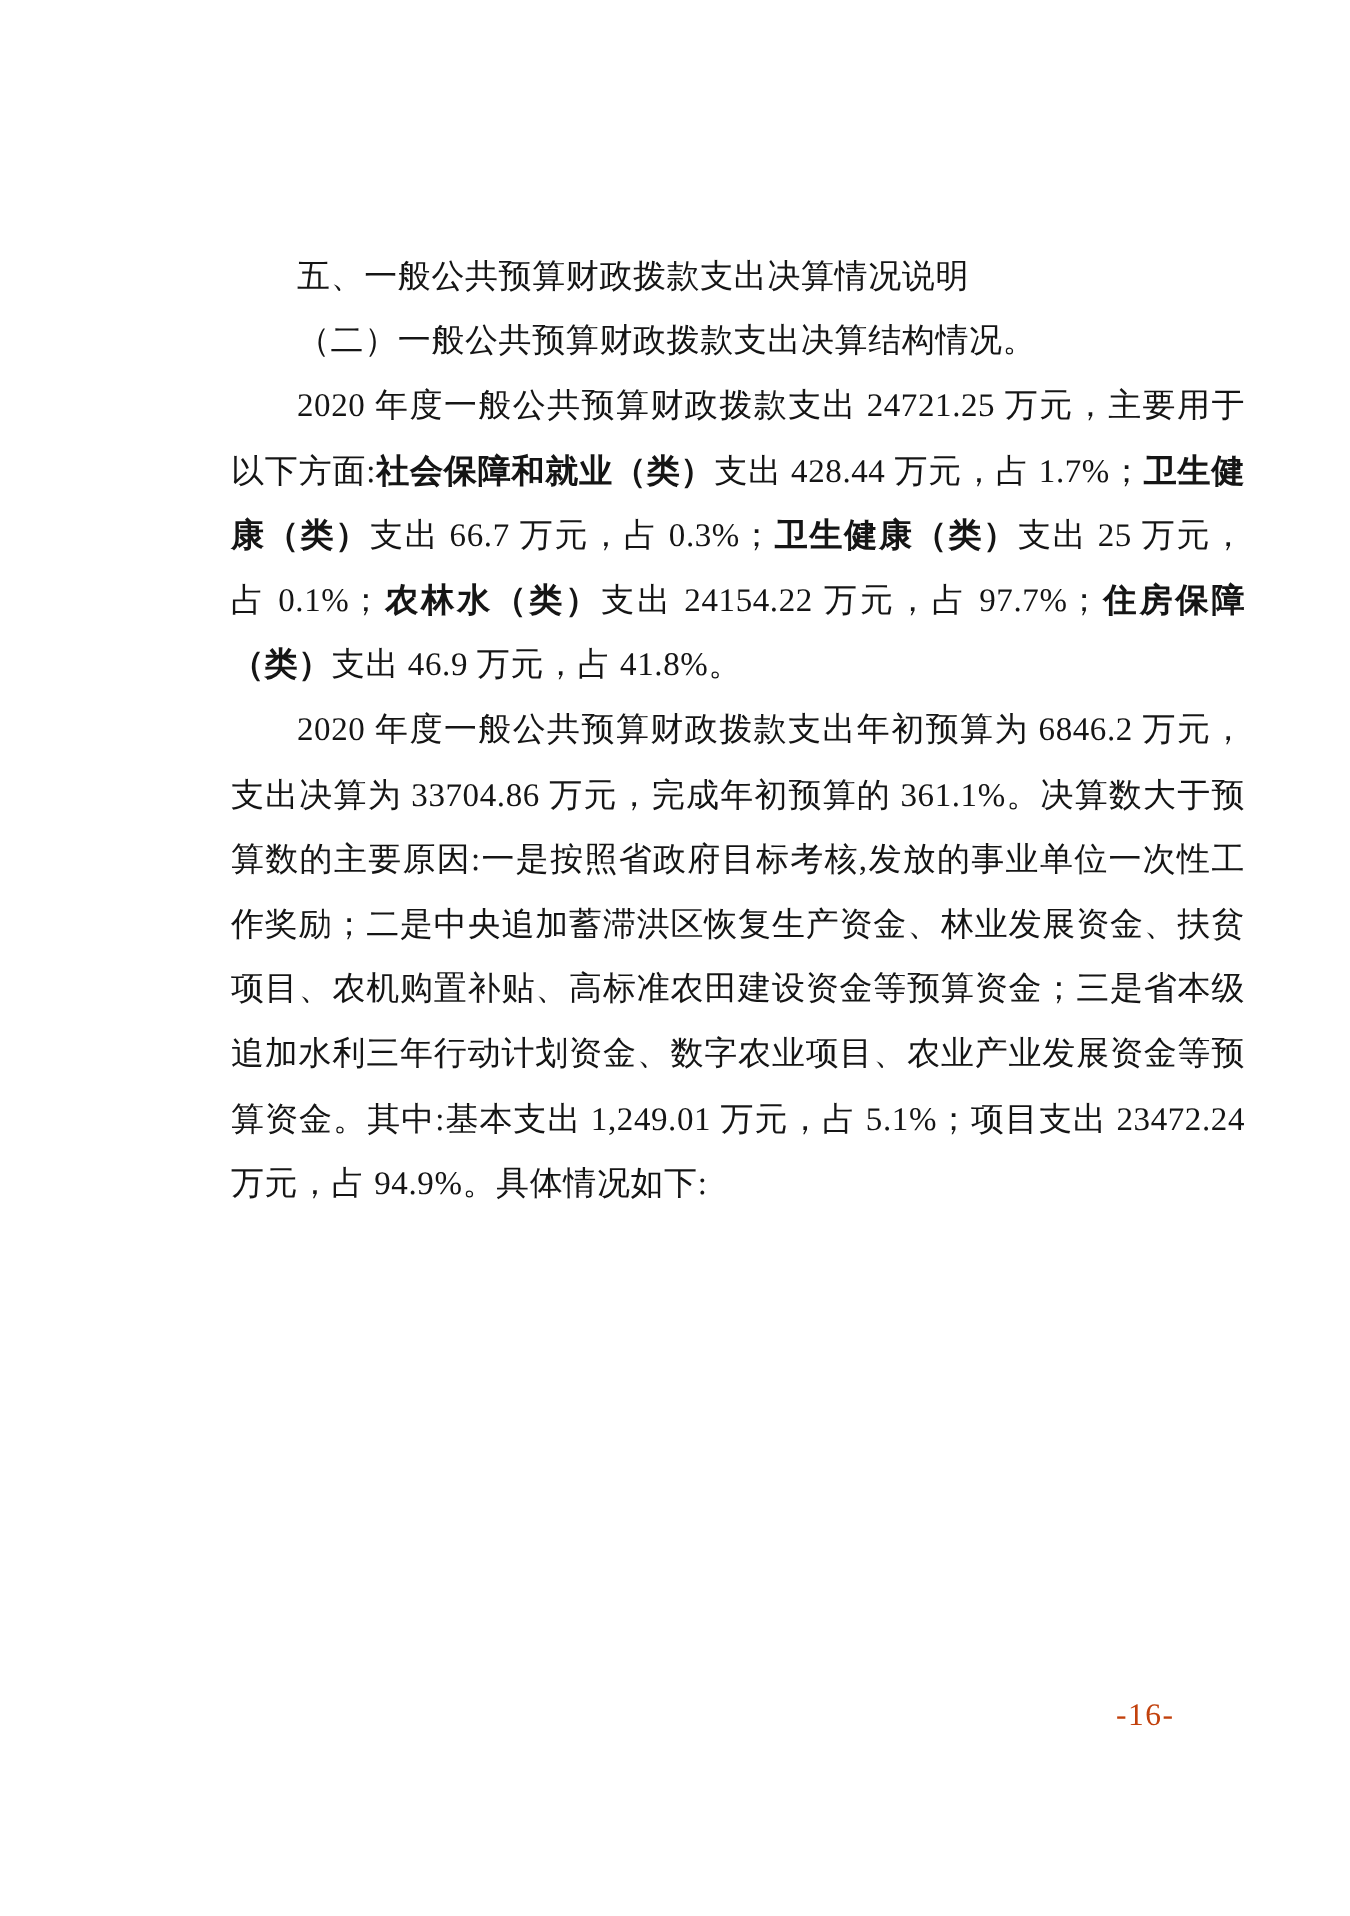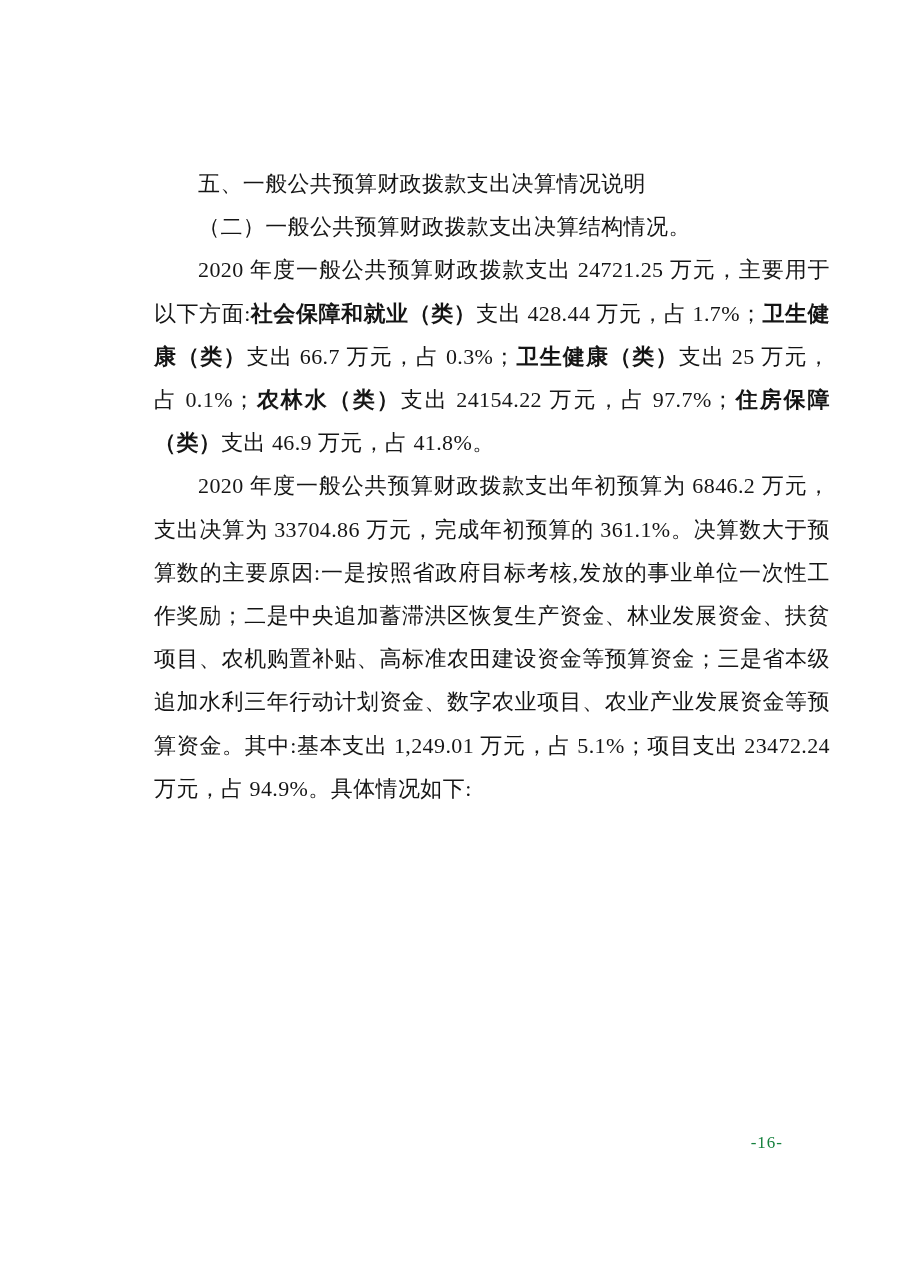--- a/index.html
+++ b/index.html
@@ -44,24 +44,24 @@
   .b {
     font-weight: 700;
   }
   .item-heading {
     margin-top: 6px !important;
   }
   .pageno {
     position: absolute;
     top: 1128px;
     right: 117px;
-    font-size: 17px;
+    font-size: 21px;
     line-height: 30px;
     letter-spacing: 1px;
-    color: #15803d;
+    color: #c2410c;
   }
 </style>
 </head>
 <body>
 
 <div class="page">
   <main class="content">
 
     <h1 class="hd">五、一般公共预算财政拨款支出决算情况说明</h1>
 

